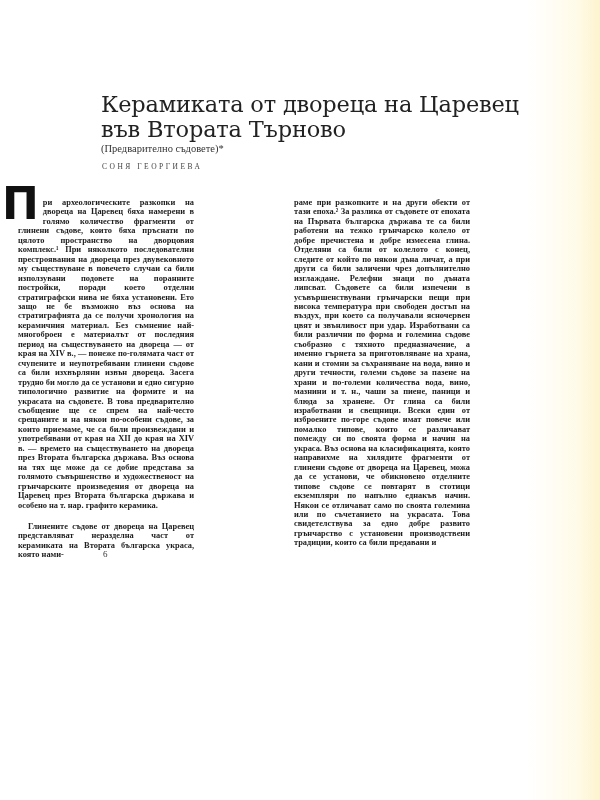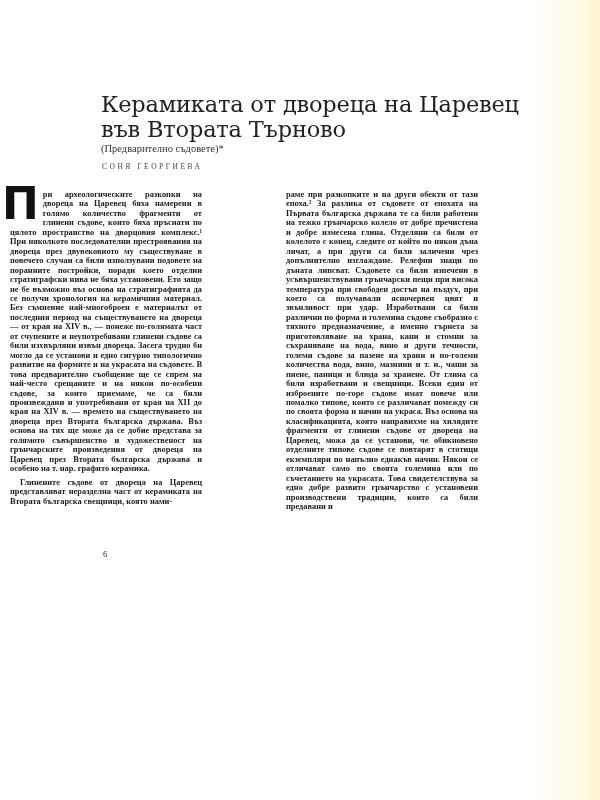--- a/index.html
+++ b/index.html
@@ -21,41 +21,41 @@
     position:absolute; left:102px; top:152px;
     font-family:"Liberation Serif", serif; font-size:7.5px; letter-spacing:2.5px; color:#444;margin-top:10px;
   }
   .col {
     position:absolute; top:186px; width:206px;
     font-family:"Liberation Serif", serif; font-size:8.4px; line-height:9.45px;
     text-align:justify; color:#1e1e1e; font-weight:bold;
   }
   .col.left { left:0px; }
   .col.right { left:276px; }
-  .col p { margin:4px;padding-left:6px; }
+  .col p { margin:12px;padding-left:6px; }
   .col p.indent { text-indent:10px; }
   .dropcap {
     float:left; font-family:"DejaVu Sans", sans-serif; font-weight:bold;
     font-size:44px; line-height:34px; margin:1px 4px 0 2px; color:#111;
   }
   .pagenum {
     position:absolute; left:103px; top:549px;
     font-family:"Liberation Serif", serif; font-size:9px; color:#333;
   }
 </style>
 </head>
 <body>
 
 <div class="title">Керамиката от двореца на Царевец във Втората Търново</div>
 <div class="subtitle">(Предварително съдовете)*</div>
 <div class="author">СОНЯ ГЕОРГИЕВА</div>
 
 <div class="col left">
   <span class="dropcap">П</span>
   <p>ри археологическите разкопки на двореца на Царевец бяха намерени в голямо количество фрагменти от глинени съдове, които бяха пръснати по цялото пространство на дворцовия комплекс.¹ При няколкото последователни престроявания на двореца през двувековното му съществуване в повечето случаи са били използувани подовете на поранните постройки, поради което отделни стратиграфски нива не бяха установени. Ето защо не бе възможно въз основа на стратиграфията да се получи хронология на керамичния материал. Без съмнение най-многоброен е материалът от последния период на съществуването на двореца — от края на XIV в., — понеже по-голямата част от счупените и неупотребявани глинени съдове са били изхвърляни извън двореца. Засега трудно би могло да се установи и едно сигурно типологично развитие на формите и на украсата на съдовете. В това предварително съобщение ще се спрем на най-често срещаните и на някои по-особени съдове, за които приемаме, че са били произвеждани и употребявани от края на XII до края на XIV в. — времето на съществуването на двореца през Втората българска държава. Въз основа на тях ще може да се добие представа за голямото съвършенство и художественост на грънчарските произведения от двореца на Царевец през Втората българска държава и особено на т. нар. графито керамика.</p>
-  <p class="indent">Глинените съдове от двореца на Царевец представляват неразделна част от керамиката на Втората българска свещници, която нами-</p>
+  <p class="indent">Глинените съдове от двореца на Царевец представляват неразделна част от керамиката на Втората българска украса, която нами-</p>
 </div>
 
 <div class="col right">
   <p>раме при разкопките и на други обекти от тази епоха.² За разлика от съдовете от епохата на Първата българска държава те са били работени на тежко грънчарско колело от добре пречистена и добре измесена глина. Отделяни са били от колелото с конец, следите от който по някои дъна личат, а при други са били заличени чрез допълнително изглаждане. Релефни знаци по дъната липсват. Съдовете са били изпечени в усъвършенствувани грънчарски пещи при висока температура при свободен достъп на въздух, при което са получавали ясночервен цвят и звънливост при удар. Изработвани са били различни по форма и големина съдове съобразно с тяхното предназначение, а именно гърнета за приготовляване на храна, кани и стомни за съхраняване на вода, вино и други течности, големи съдове за пазене на храни и по-големи количества вода, вино, мазнини и т. н., чаши за пиене, паници и блюда за хранене. От глина са били изработвани и свещници. Всеки един от изброените по-горе съдове имат повече или помалко типове, които се различават помежду си по своята форма и начин на украса. Въз основа на класификацията, която направихме на хилядите фрагменти от глинени съдове от двореца на Царевец, можа да се установи, че обикновено отделните типове съдове се повтарят в стотици екземпляри по напълно еднакъв начин. Някои се отличават само по своята големина или по съчетанието на украсата. Това свидетелствува за едно добре развито грънчарство с установени производствени традиции, които са били предавани и</p>
 </div>
 
 <div class="pagenum">6</div>
 
 </body></html>

